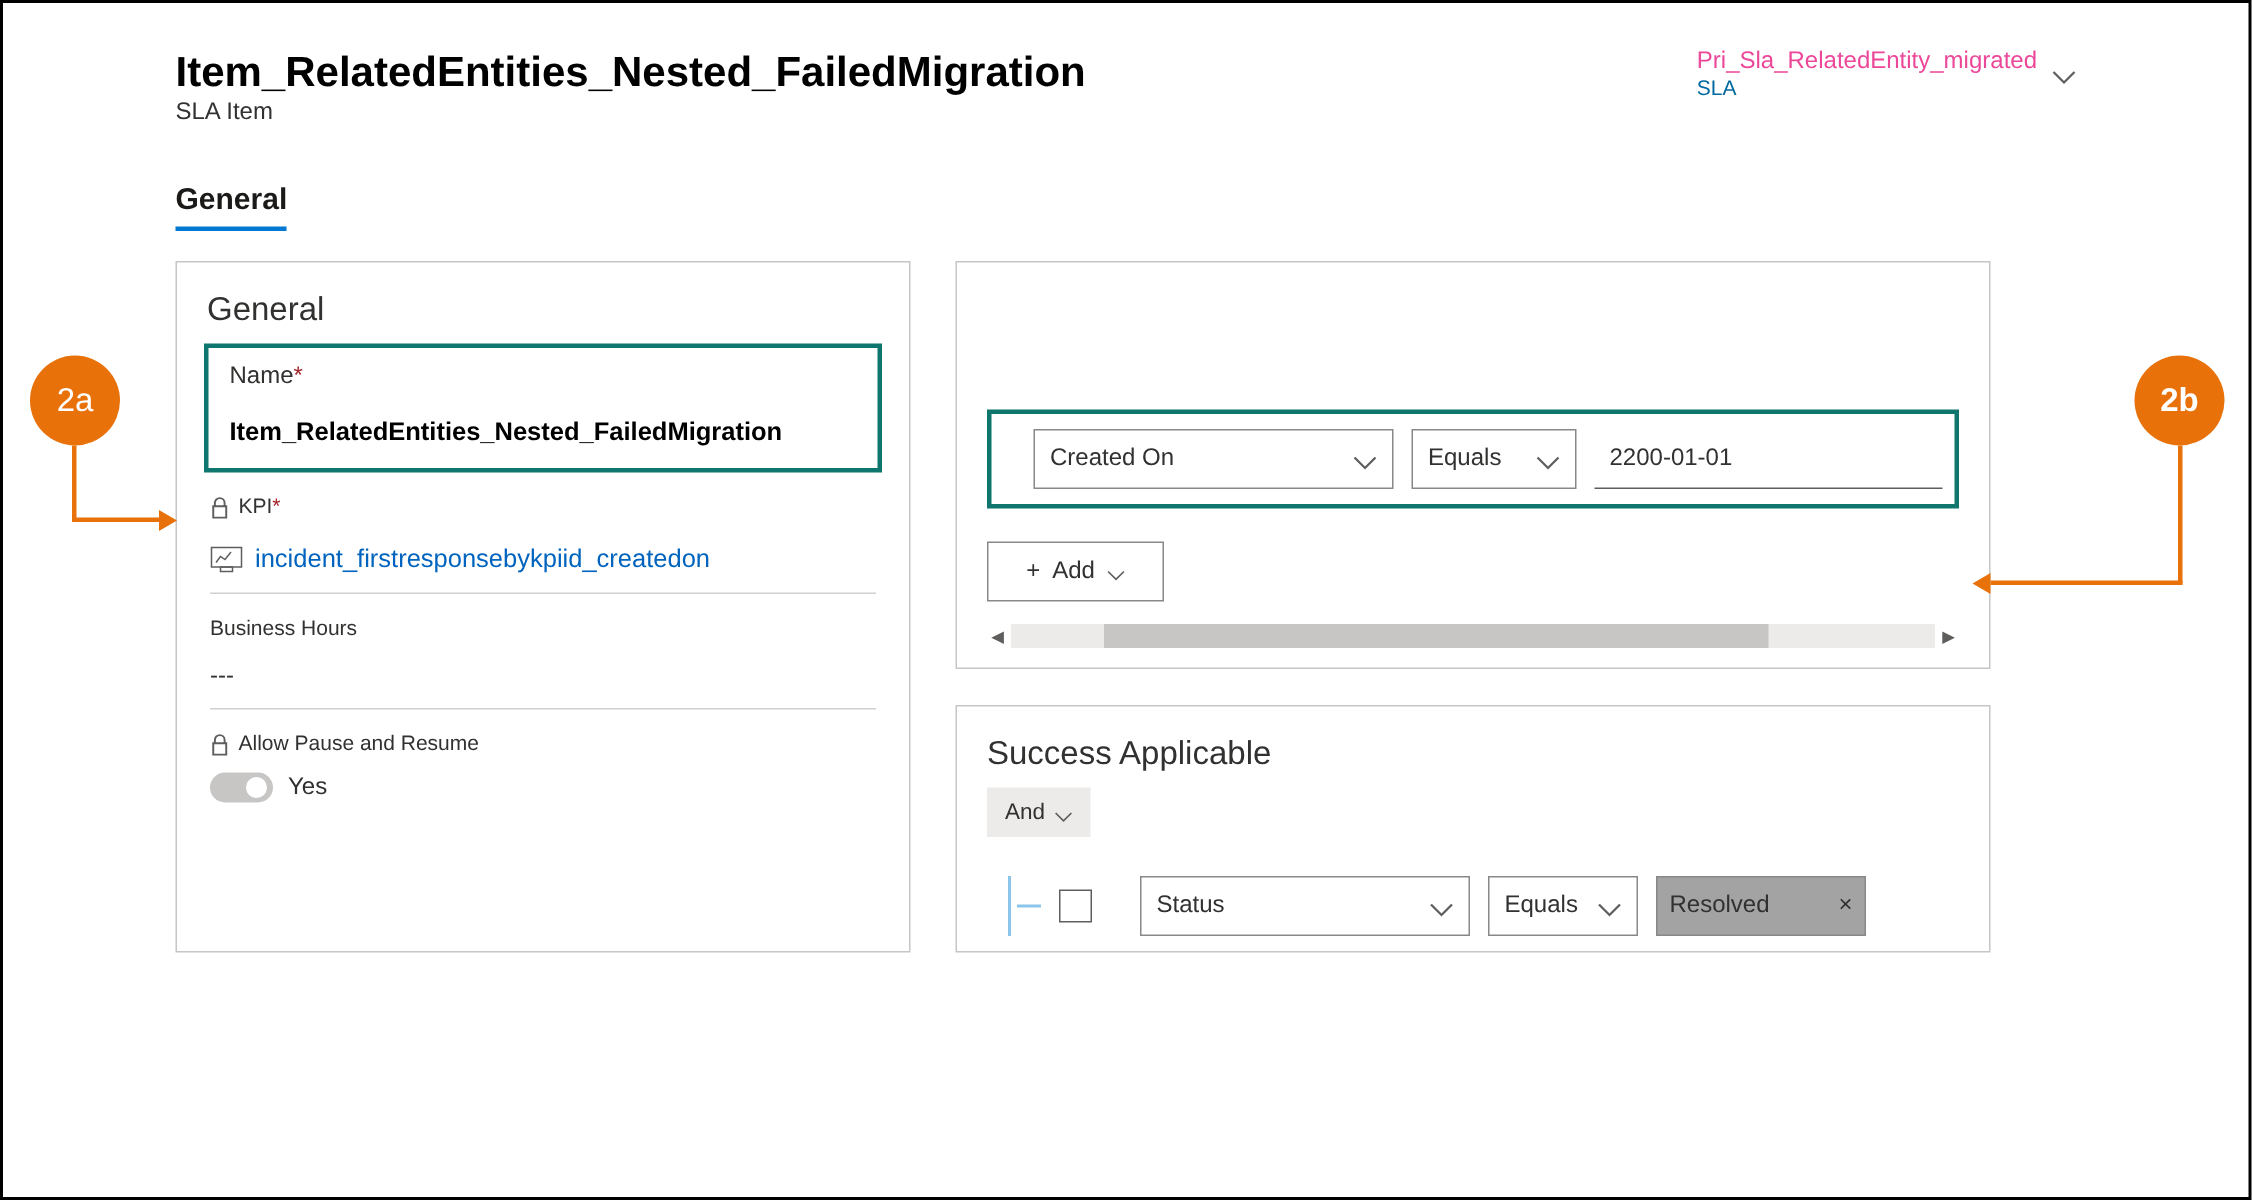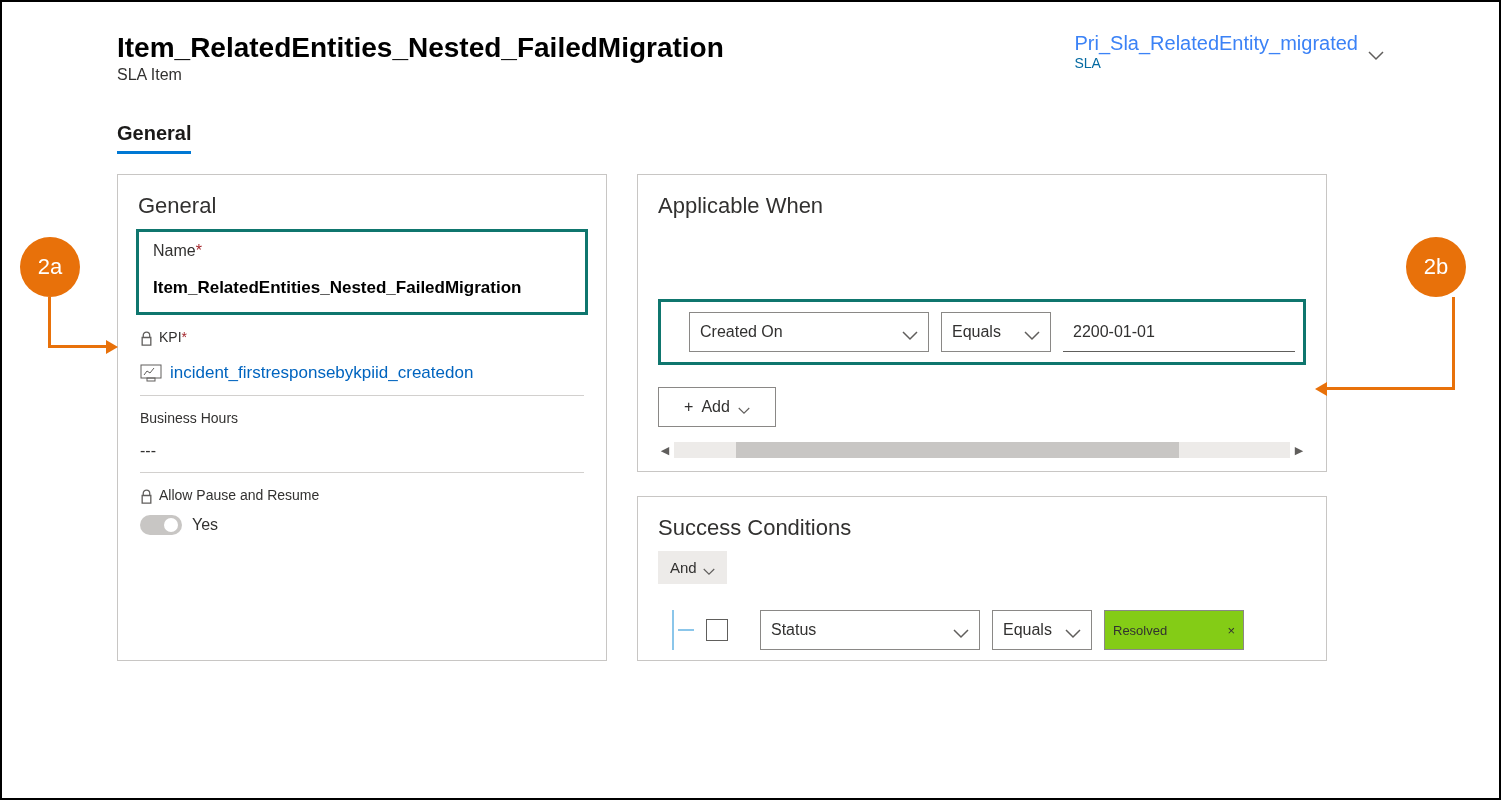--- a/index.html
+++ b/index.html
@@ -33,22 +33,22 @@
   .header-right {
     display: flex;
     align-items: center;
     gap: 10px;
   }
   .header-right-text {
     display: flex;
     flex-direction: column;
   }
   .header-right .link {
-    color: #3b82f6;
-    font-size: 20px;
+    color: #ec4899;
+    font-size: 16px;
   }
   .header-right .sub {
     color: #0369a1;
     font-size: 14px;
   }
   .chevron {
     display: inline-block;
     width: 16px;
     height: 10px;
   }
@@ -204,33 +204,33 @@
   }
   .tree-branch {
     width:16px; height:2px; background:#8bc6ea;
   }
   .checkbox {
     width:22px; height:22px; border:1.5px solid #605e5c; background:#fff;
   }
   .success-field { width:220px; }
   .success-op { width:100px; }
   .success-val {
-    width:140px; border:1px solid #8a8886; height:40px; background:#84cc16;
-    display:flex; align-items:center; justify-content:space-between; padding:0 8px; font-size:13px;
+    width:140px; border:1px solid #8a8886; height:40px; background:#a3a3a3;
+    display:flex; align-items:center; justify-content:space-between; padding:0 8px; font-size:16px;
   }
 
   
   .callout {
     position:absolute;
     width:60px; height:60px; border-radius:50%; background:#e8710a;
     color:#fff; font-size:22px; display:flex; align-items:center; justify-content:center;
     font-weight:400;
   }
   .callout-a { top: 235px; left: 18px; }
-  .callout-b { top: 235px; right: 33px; }
+  .callout-b { top: 235px; right: 16px; font-weight: bold; }
 
   .arrow-line {
     position:absolute; background:#e8710a;
   }
   .arrow-head {
     position:absolute; width:0; height:0;
   }
   
   .a-v { left:46px; top:295px; width:3px; height:50px; }
   .a-h { left:46px; top:343px; width:58px; height:3px; }
@@ -325,21 +325,20 @@
         </div>
         <div class="toggle-row">
           <div class="toggle"></div>
           <span>Yes</span>
         </div>
       </div>
     </div>
 
     <div class="right-col">
       <div class="panel-applicable">
-        <div class="panel-title">Applicable When</div>
 
         <div class="highlight-box">
           <div class="cond-select">
             <span>Created On</span>
             <span class="chevron">
               <svg viewBox="0 0 16 10">
                   <path d="M1 1 L8 8 L15 1" stroke="#605e5c" stroke-width="1.5" fill="none"></path>
                 </svg>
             </span>
           </div>
@@ -369,21 +368,21 @@
         <div class="hscroll">
           <div class="arrow">◀</div>
           <div class="track">
               <div class="thumb"></div>
             </div>
           <div class="arrow">▶</div>
         </div>
       </div>
 
       <div class="panel-success">
-        <div class="panel-title">Success Conditions</div>
+        <div class="panel-title">Success Applicable</div>
 
         <div class="and-chip">
           <span>And</span>
           <span class="chevron" style="width:12px">
             <svg viewBox="0 0 16 10">
                 <path d="M1 1 L8 8 L15 1" stroke="#605e5c" stroke-width="1.5" fill="none"></path>
               </svg>
           </span>
         </div>
 

